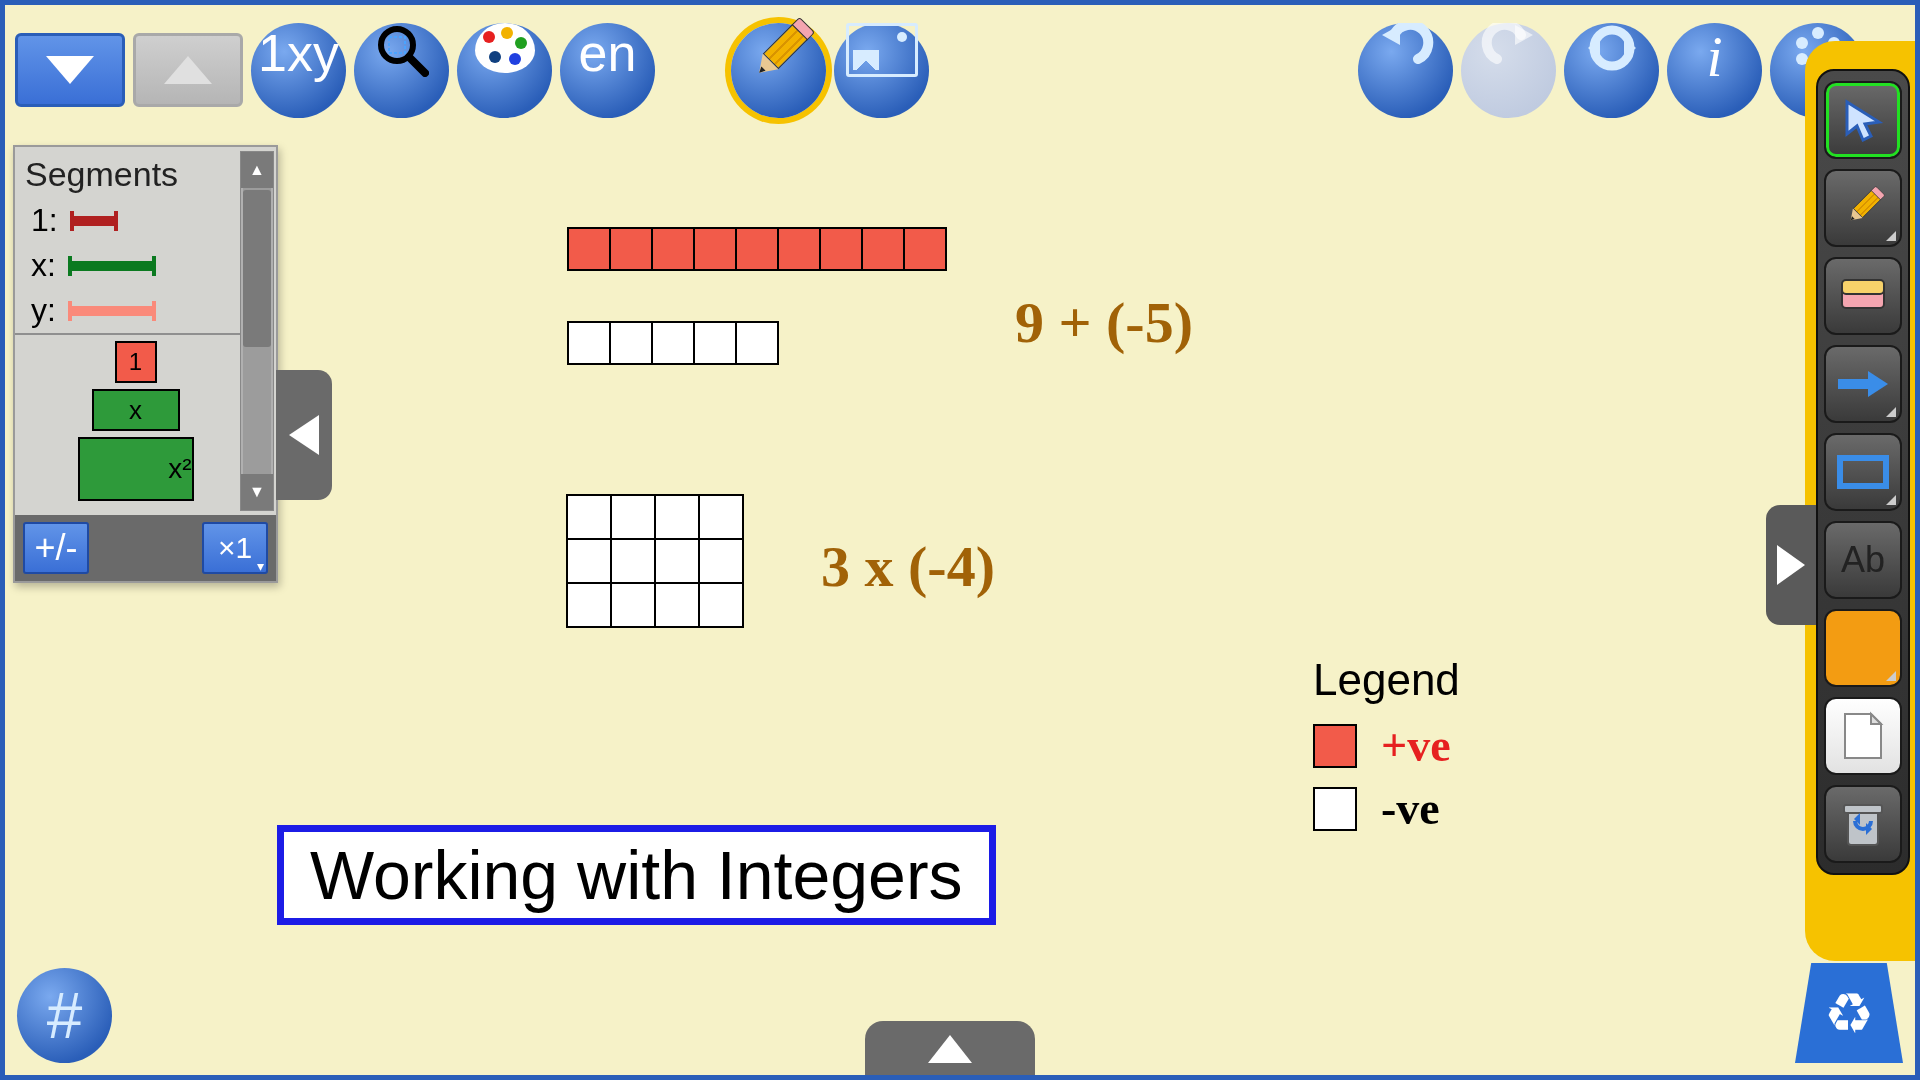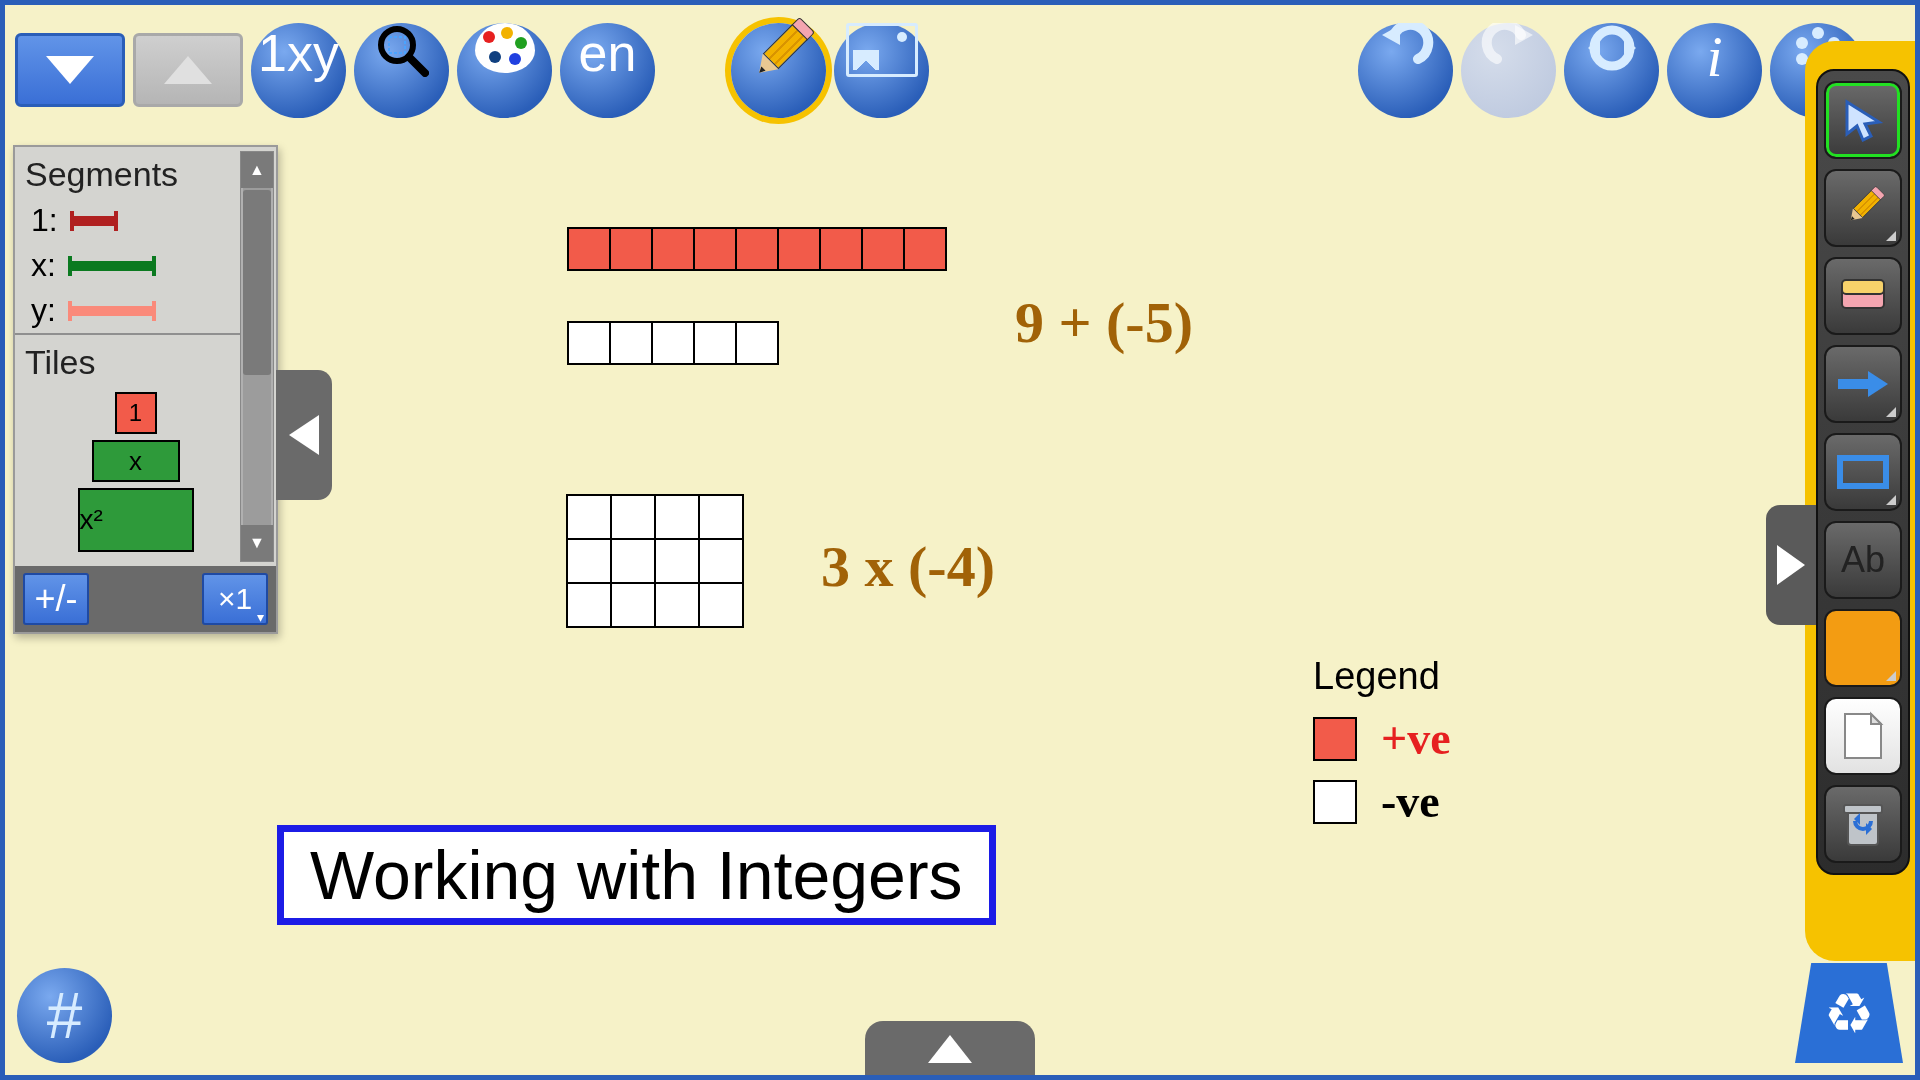--- a/index.html
+++ b/index.html
@@ -86,21 +86,21 @@
   .seg-row.seg1 .seg::before,.seg-row.seg1 .seg::after{background:#b02020;}
   .seg-row.segx .seg{width:88px;background:#0b7a20;}
   .seg-row.segx .seg::before,.seg-row.segx .seg::after{background:#0b7a20;}
   .seg-row.segy .seg{width:88px;background:#fa8a7a;}
   .seg-row.segy .seg::before,.seg-row.segy .seg::after{background:#fa8a7a;}
   .seg::before{left:0;} .seg::after{right:0;}
 
   .tilelist{padding:6px 0 14px;display:flex;flex-direction:column;align-items:center;gap:6px;}
   .tile1{width:42px;height:42px;background:#f25b4a;border:2px solid #000;display:flex;align-items:center;justify-content:center;font-size:24px;}
   .tilex{width:88px;height:42px;background:#2e9a3a;border:2px solid #000;display:flex;align-items:center;justify-content:center;font-size:26px;}
-  .tilex2{width:116px;height:64px;background:#2e9a3a;border:2px solid #000;display:flex;align-items:center;justify-content:flex-start;font-size:28px;}
+  .tilex2{width:116px;height:64px;background:#2e9a3a;border:2px solid #000;display:flex;align-items:center;justify-content:flex-end;font-size:28px;}
 
   .palette .scroll {
     position:absolute; right:2px; top:4px; bottom:70px; width:34px;
     background:#b0b0b0; border:1px solid #888;
   }
   .scroll .up,.scroll .down{height:36px;background:#7a7a7a;display:flex;align-items:center;justify-content:center;color:#fff;}
   .scroll .down{position:absolute;bottom:0;left:0;right:0;}
   .scroll .track{position:absolute;top:36px;bottom:36px;left:2px;right:2px;background:#9c9c9c;}
   .scroll .thumb{position:absolute;top:2px;left:0;right:0;height:55%;background:#7a7a7a;border-radius:3px;}
 
@@ -138,21 +138,21 @@
     color:#a16207;font-size:58px;font-weight:600;
   }
 
   .titlebox{
     position:absolute;left:272px;top:820px;
     border:7px solid #1c1ce6;background:#fff;
     padding:4px 26px;font-size:68px;color:#000;
   }
 
   .legend{position:absolute;left:1308px;top:650px;}
-  .legend .lt{font-size:38px;margin-bottom:14px;}
+  .legend .lt{font-size:44px;margin-bottom:14px;}
   .legend .lrow{display:flex;align-items:center;gap:24px;margin:10px 0;}
   .legend .sw{width:44px;height:44px;border:2px solid #000;}
   .legend .sw.red{background:#f25b4a;}
   .legend .sw.white{background:#fff;}
   .legend .tag{font-family:'Comic Sans MS','Segoe Script',cursive;font-size:46px;font-weight:600;}
   .legend .tag.red{color:#e62020;}
 
   
   .dock-bg{
     position:absolute;right:-2px;top:36px;width:112px;height:920px;
@@ -308,21 +308,20 @@
       </div>
     <div class="seg-row segx">
         <span>x:</span>
         <span class="seg"></span>
       </div>
     <div class="seg-row segy">
         <span>y:</span>
         <span class="seg"></span>
       </div>
     <div class="divider"></div>
-    <div class="section-title">Tiles</div>
     <div class="tilelist">
       <div class="tile1">
           <span>1</span>
         </div>
       <div class="tilex">
           <span>x</span>
         </div>
       <div class="tilex2">
           <span>x²</span>
         </div>

